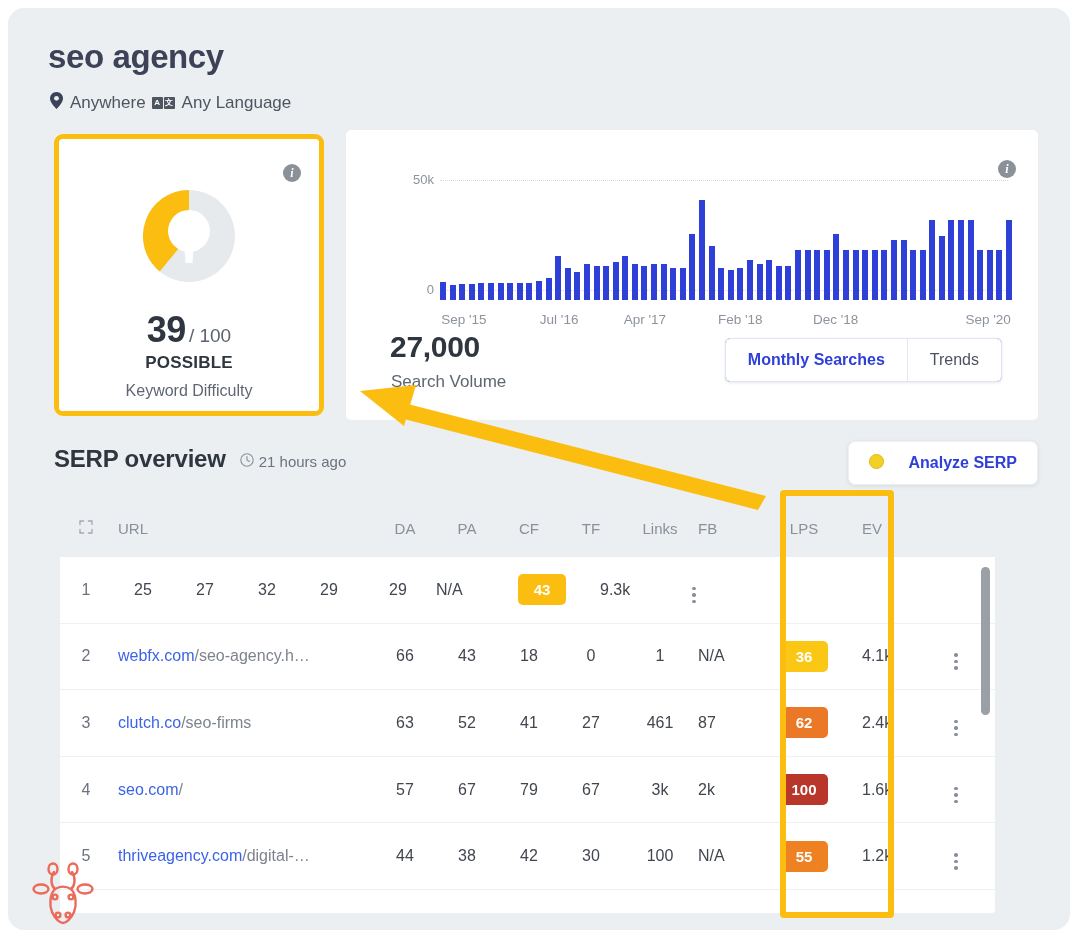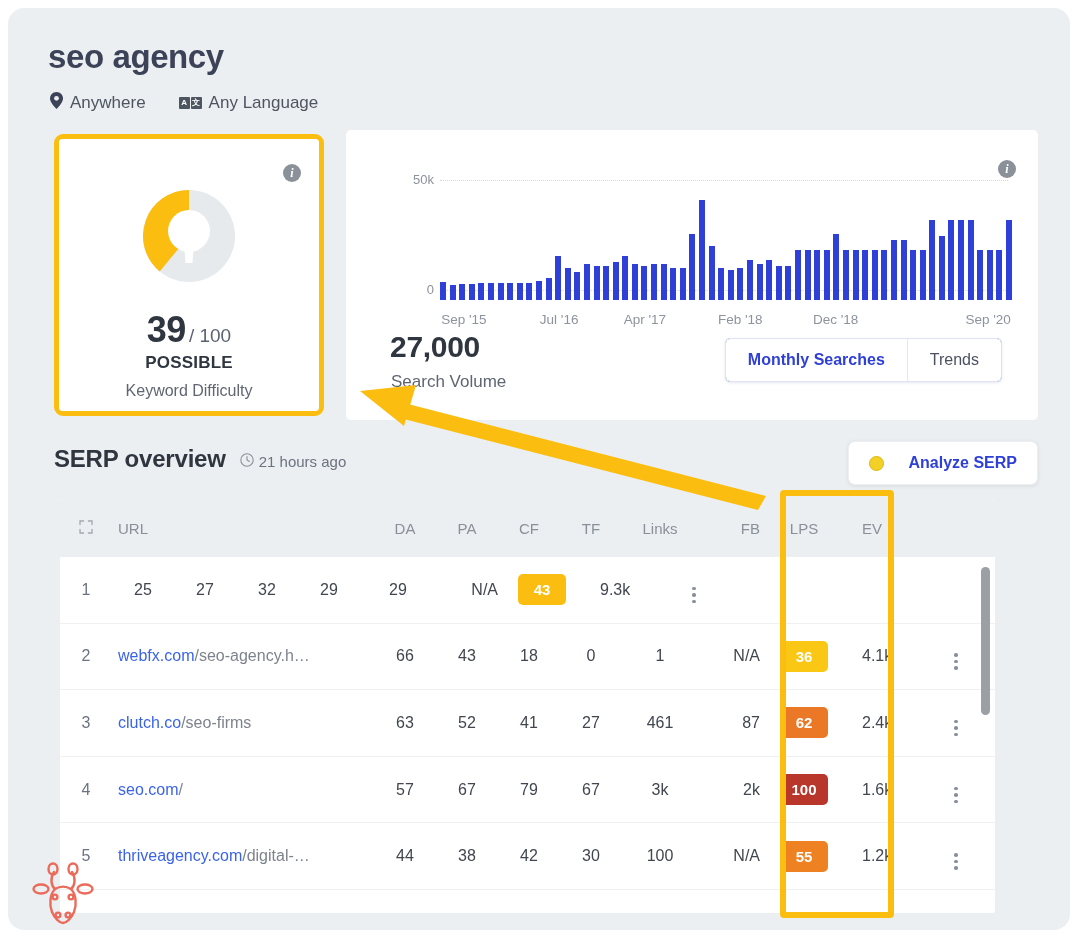--- a/index.html
+++ b/index.html
@@ -28,21 +28,21 @@
     font-size: 33px;
     font-weight: bold;
     color: #3c4257;
     letter-spacing: -0.4px;
   }
   .meta-row {
     position: absolute;
     left: 42px; top: 84px;
     display: flex;
     align-items: center;
-    gap: 33px;
+    gap: 6px;
     font-size: 17px;
     color: #4d5561;
   }
   .meta-item { display: flex; align-items: center; gap: 7px; }
   .pin-icon { display: block; }
   .lang-icon {
     display: inline-flex;
     align-items: center;
     justify-content: center;
     gap: 1px;
@@ -229,21 +229,21 @@
   }
   .serp-ago {
     display: flex; align-items: center; gap: 5px;
     font-size: 15px; color: #6b7280;
   }
   .clock-icon { display: block; }
 
   .analyze-btn {
     position: absolute;
     right: 32px; top: 433px;
-    display: flex; align-items: center; gap: 25px;
+    display: flex; align-items: flex-start; gap: 25px;
     background: #fff;
     border: 1px solid #eceff4;
     border-radius: 7px;
     padding: 12px 20px;
     box-shadow: 0 1px 4px rgba(60,70,100,0.12);
     cursor: pointer;
   }
   .coin {
     width: 15px; height: 15px;
     border-radius: 50%;
@@ -283,21 +283,21 @@
     align-items: center;
     height: 66.6px;
     border-bottom: 1px solid #eef0f2;
     font-size: 16px;
     color: #41464f;
   }
   .c-idx   { width: 52px; text-align: center; color: #6b7280; }
   .c-url   { width: 262px; padding-left: 6px; white-space: nowrap; overflow: hidden; }
   .c-num   { width: 62px; text-align: center; }
   .c-links { width: 76px; text-align: center; }
-  .c-fb    { width: 62px; text-align: right; }
+  .c-fb    { width: 62px; text-align: left; }
   .c-lps   { width: 88px; text-align: center; }
   .c-ev    { width: 80px; padding-left: 14px; }
   .c-kebab { width: 56px; text-align: center; }
 
   .thead .c-idx { width: 52px; }
   .expand-icon { display: inline-block; }
 
   .url-dom { color: #3b63e8; cursor: pointer; }
   .url-path { color: #7d838d; }
 

